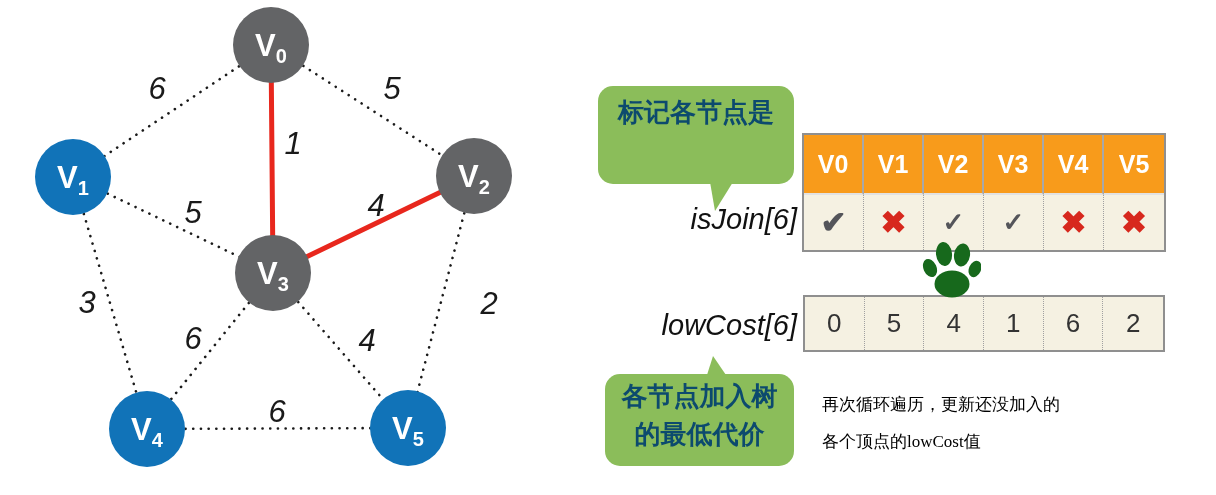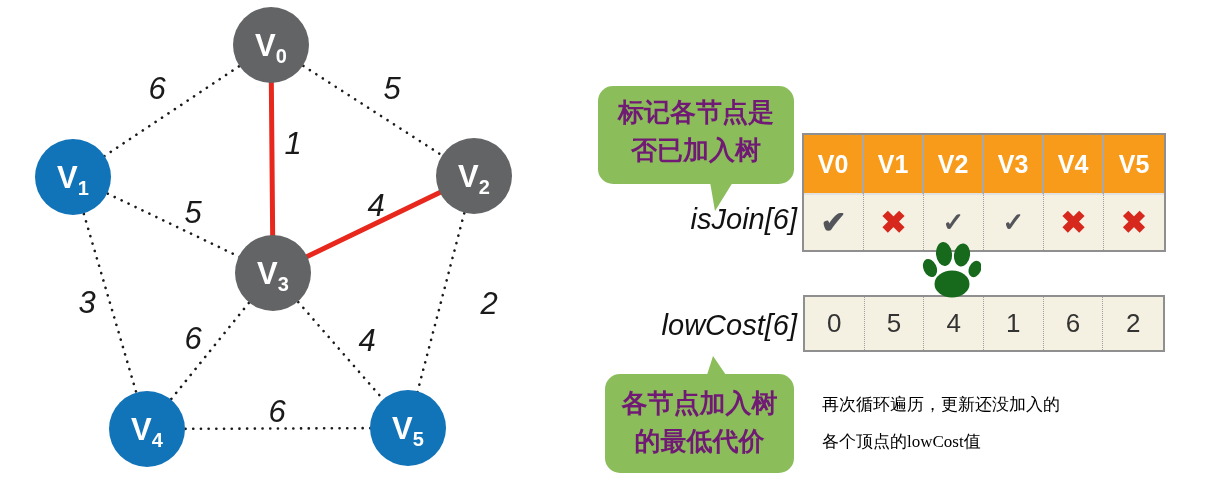--- a/index.html
+++ b/index.html
@@ -13,30 +13,30 @@
   .e-dot  { stroke:#1a1a1a; stroke-width:2.6; stroke-dasharray:0.1 7.6; stroke-linecap:round; }
   .e-tree { stroke:#e8271d; stroke-width:5; stroke-linecap:round; }
   .wlabel { font-family:"Liberation Sans",sans-serif; font-style:italic; font-size:31px; fill:#1a1a1a; text-anchor:middle; }
   .node-joined { fill:#636466; }
   .node-out    { fill:#1173b8; }
   .nlabel { font-family:"Liberation Sans",sans-serif; font-weight:bold; font-size:31px; fill:#ffffff; text-anchor:middle; }
   .nsub   { font-size:20px; }
 
   
   .bubble {
-    position:absolute; background:#8bbd5a; border-radius:15px; color:#701a75;
+    position:absolute; background:#8bbd5a; border-radius:15px; color:#0c4a6e;
     font-weight:bold; font-size:26px; text-align:center; z-index:3;
   }
   .bubble .bline { display:block; line-height:38px; }
   .bubble1 { left:598px; top:86px; width:196px; height:91px; padding-top:7px; }
   .bubble1::after {
     content:""; position:absolute; left:112px; bottom:-27px; width:0; height:0;
     border-top:29px solid #8bbd5a; border-left:5px solid transparent; border-right:18px solid transparent;
   }
-  .bubble2 { left:605px; top:374px; width:189px; height:89px; padding-top:10px; }
+  .bubble2 { left:605px; top:374px; width:189px; height:89px; padding-top:3px; }
   .bubble2::before {
     content:""; position:absolute; left:102px; top:-18px; width:0; height:0;
     border-bottom:19px solid #8bbd5a; border-left:6px solid transparent; border-right:13px solid transparent;
   }
 
   
   .arr-label {
     position:absolute; text-align:right; font-style:italic; font-size:29px; color:#111111;
   }
   .isjoin-label  { left:620px; top:203px; width:177px; }
@@ -115,21 +115,20 @@
       <text class="nlabel" x="147" y="440"><tspan>V</tspan><tspan class="nsub" dy="7">4</tspan></text>
     </g>
     <g>
       <circle class="node-out" cx="408" cy="428" r="38"></circle>
       <text class="nlabel" x="408" y="439"><tspan>V</tspan><tspan class="nsub" dy="7">5</tspan></text>
     </g>
   </svg>
 
   <div class="bubble bubble1">
     <span class="bline">标记各节点是</span>
-    <span class="bline">否已加入树</span>
   </div>
 
   <div class="arr-label isjoin-label">isJoin[6]</div>
 
   <div class="vtable isjoin-table">
     <div class="cell th">V0</div>
     <div class="cell th">V1</div>
     <div class="cell th">V2</div>
     <div class="cell th">V3</div>
     <div class="cell th">V4</div>

